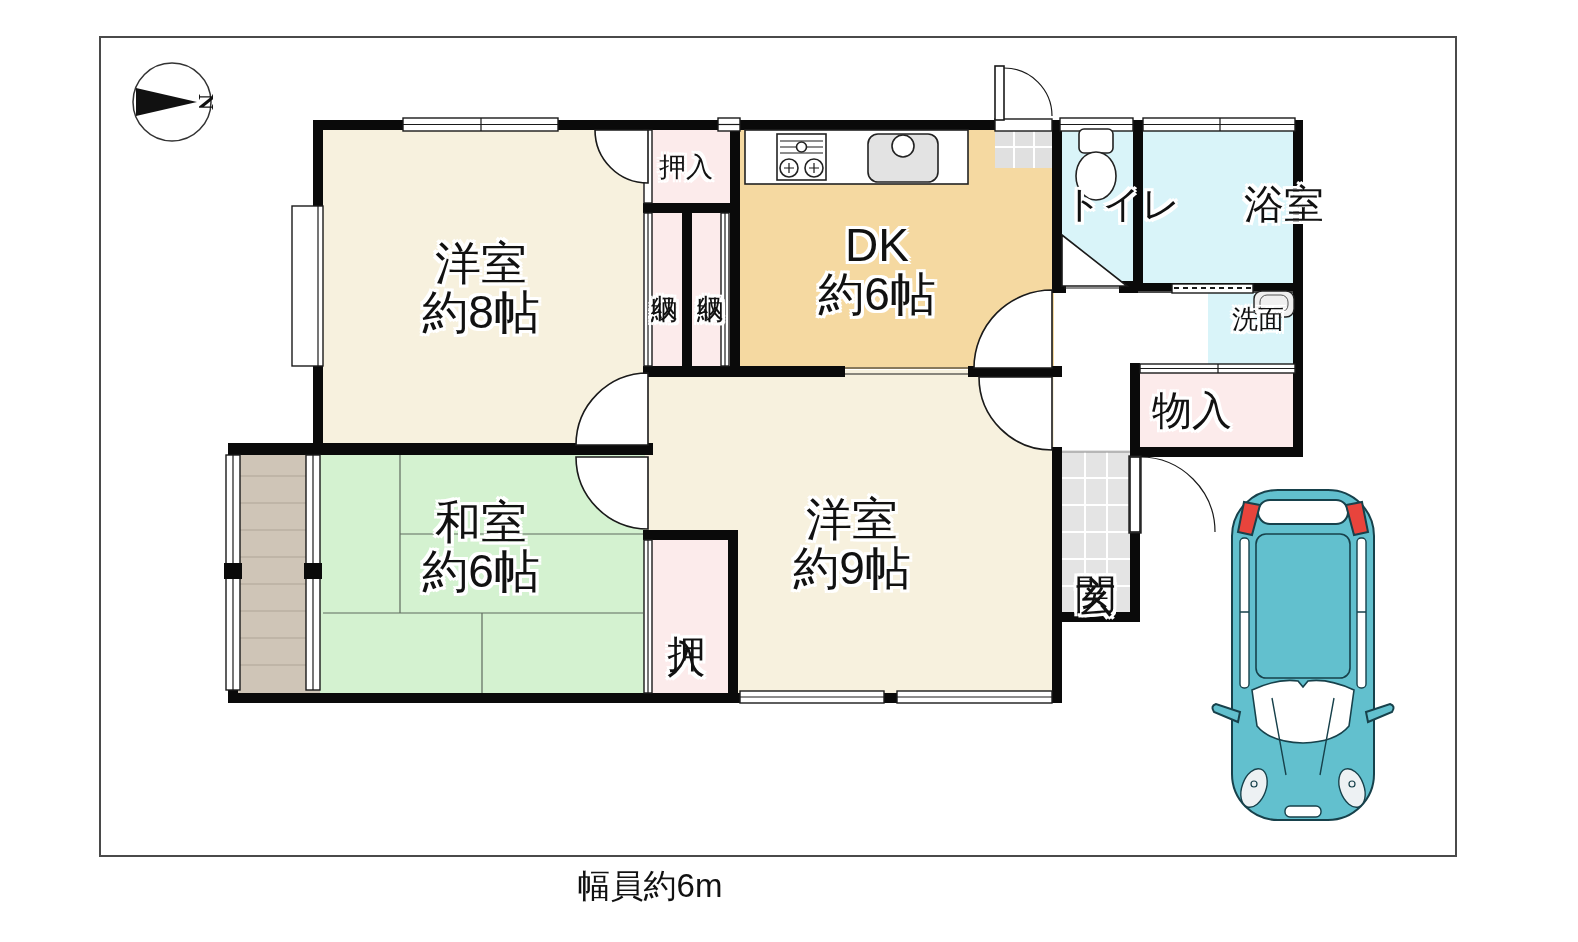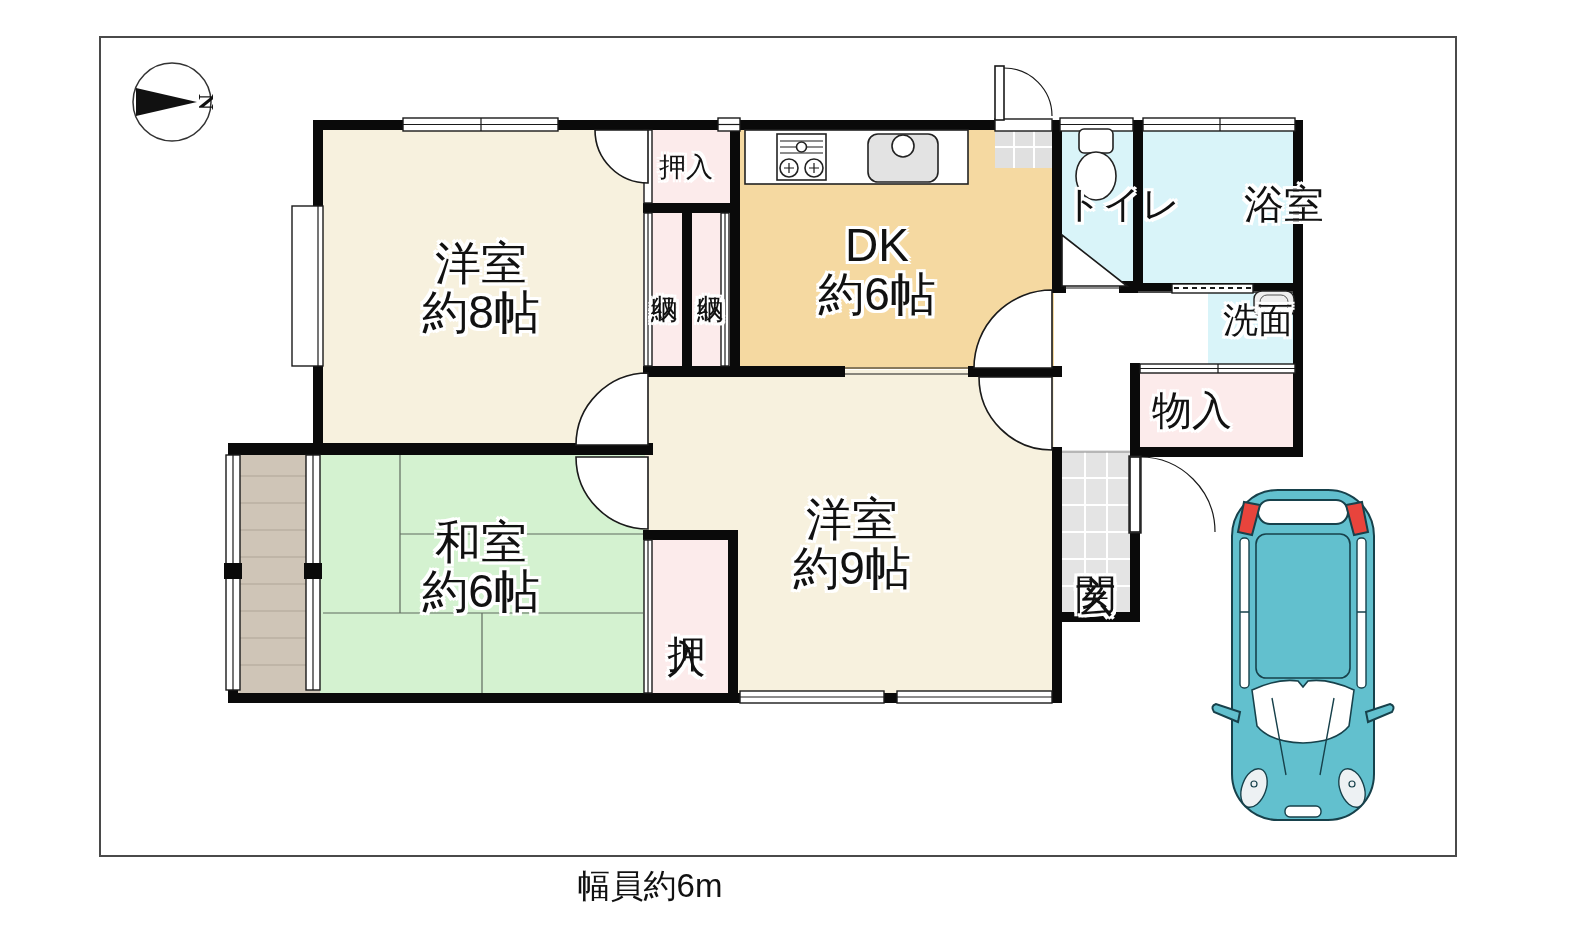--- a/index.html
+++ b/index.html
@@ -223,31 +223,31 @@
     <span>約8帖</span>
   </div>
   <div class="lbl big" style="left:877px;top:270px;">
     <span>DK</span>
     <span>約6帖</span>
   </div>
   <div class="lbl big" style="left:852px;top:544px;">
     <span>洋室</span>
     <span>約9帖</span>
   </div>
-  <div class="lbl big" style="left:481px;top:567px;">
+  <div class="lbl big" style="left:481px;top:547px;">
     <span>和室</span>
     <span>約6帖</span>
   </div>
   <div class="lbl" style="left:1094px;top:204px;font-size:38px;margin-left:28px;">
     <span>トイレ</span>
   </div>
   <div class="lbl mid" style="left:1284px;top:204px;">
     <span>浴室</span>
   </div>
-  <div class="lbl" style="left:1258px;top:320px;font-size:35px;">
+  <div class="lbl" style="left:1258px;top:320px;font-size:26px;">
     <span>洗面</span>
   </div>
   <div class="lbl mid" style="left:1192px;top:410px;">
     <span>物入</span>
   </div>
   <div class="lbl mid vert" style="left:1096px;top:545px;">
     <span>玄関</span>
   </div>
   <div class="lbl sml" style="left:686px;top:167px;">
     <span>押入</span>

